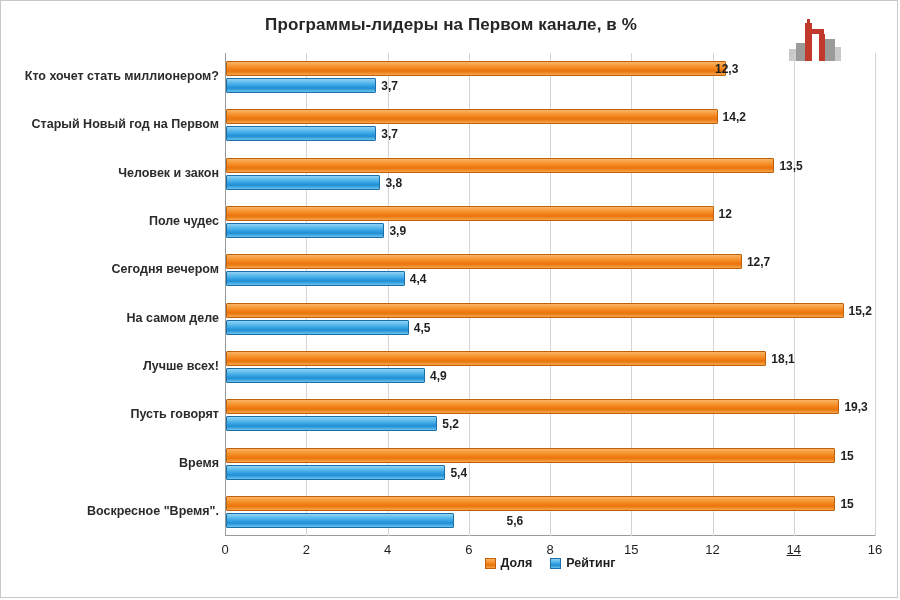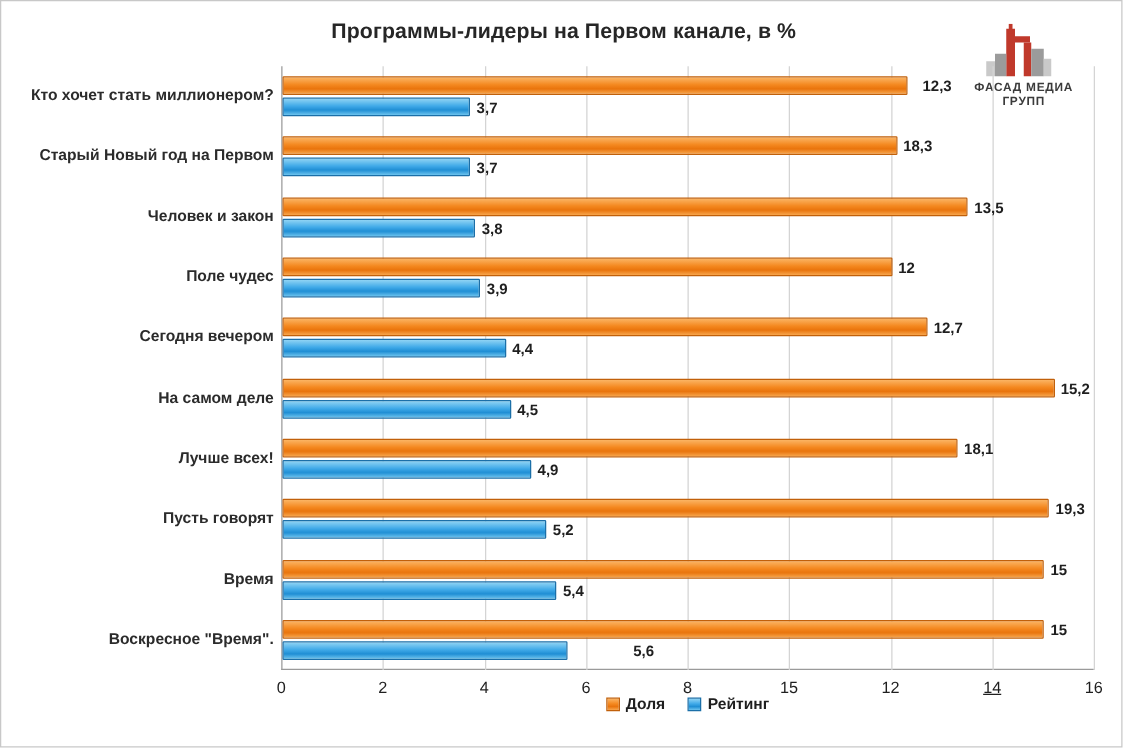--- a/index.html
+++ b/index.html
@@ -166,21 +166,20 @@
     <svg width="112" height="46" viewBox="0 0 112 46">
       <rect x="42" y="4" width="7" height="38" fill="#c0392b"></rect>
       <rect x="49" y="10" width="12" height="5" fill="#c0392b"></rect>
       <rect x="56" y="15" width="6" height="27" fill="#c0392b"></rect>
       <rect x="62" y="20" width="10" height="22" fill="#9b9b9b"></rect>
       <rect x="33" y="24" width="9" height="18" fill="#9b9b9b"></rect>
       <rect x="26" y="30" width="7" height="12" fill="#c9c9c9"></rect>
       <rect x="72" y="28" width="6" height="14" fill="#c9c9c9"></rect>
       <rect x="44" y="0" width="3" height="8" fill="#c0392b"></rect>
     </svg>
-    <div class="logotext">ФАСАД МЕДИА ГРУПП</div>
   </div>
 
   <div id="plot">
     <div class="axisline-y"></div>
     <div class="axisline-x"></div>
   <div class="xtick" style="left: -15px; top: 489px;">0</div>
       <div class="gridline" style="left: 81.25px;"></div>
       <div class="xtick" style="left: 66.25px; top: 489px;">2</div>
       <div class="gridline" style="left: 162.5px;"></div>
       <div class="xtick" style="left: 147.5px; top: 489px;">4</div>
@@ -191,26 +190,26 @@
       <div class="gridline" style="left: 406.25px;"></div>
       <div class="xtick" style="left: 391.25px; top: 489px;">15</div>
       <div class="gridline" style="left: 487.5px;"></div>
       <div class="xtick" style="left: 472.5px; top: 489px;">12</div>
       <div class="gridline" style="left: 568.75px;"></div>
       <div class="xtick" style="left: 553.75px; top: 489px; text-decoration: underline;">14</div>
       <div class="gridline" style="left: 650px;"></div>
       <div class="xtick" style="left: 635px; top: 489px;">16</div>
       <div class="catlabel" style="top: 16.15px; left: -236px; right: auto;">Кто хочет стать миллионером?</div>
       <div class="bar share" style="left: 1px; width: 499.688px; top: 8.15px;"></div>
-      <div class="barval" style="left: 513px; top: 9.15px;">12,3</div>
+      <div class="barval" style="left: 490px; top: 9.15px;">12,3</div>
       <div class="bar rating" style="left: 1px; width: 150.312px; top: 25.15px;"></div>
       <div class="barval" style="left: 156.312px; top: 26.15px;">3,7</div>
       <div class="catlabel" style="top: 64.45px; left: -236px; right: auto;">Старый Новый год на Первом</div>
       <div class="bar share" style="left: 1px; width: 491.562px; top: 56.45px;"></div>
-      <div class="barval" style="left: 497.562px; top: 57.45px;">18,3</div>
+      <div class="barval" style="left: 497.562px; top: 57.45px;">14,2</div>
       <div class="bar rating" style="left: 1px; width: 150.312px; top: 73.45px;"></div>
       <div class="barval" style="left: 156.312px; top: 74.45px;">3,7</div>
       <div class="catlabel" style="top: 112.75px; left: -236px; right: auto;">Человек и закон</div>
       <div class="bar share" style="left: 1px; width: 548.438px; top: 104.75px;"></div>
       <div class="barval" style="left: 554.438px; top: 105.75px;">13,5</div>
       <div class="bar rating" style="left: 1px; width: 154.375px; top: 121.75px;"></div>
       <div class="barval" style="left: 160.375px; top: 122.75px;">3,8</div>
       <div class="catlabel" style="top: 161.05px; left: -236px; right: auto;">Поле чудес</div>
       <div class="bar share" style="left: 1px; width: 487.5px; top: 153.05px;"></div>
       <div class="barval" style="left: 493.5px; top: 154.05px;">12</div>

